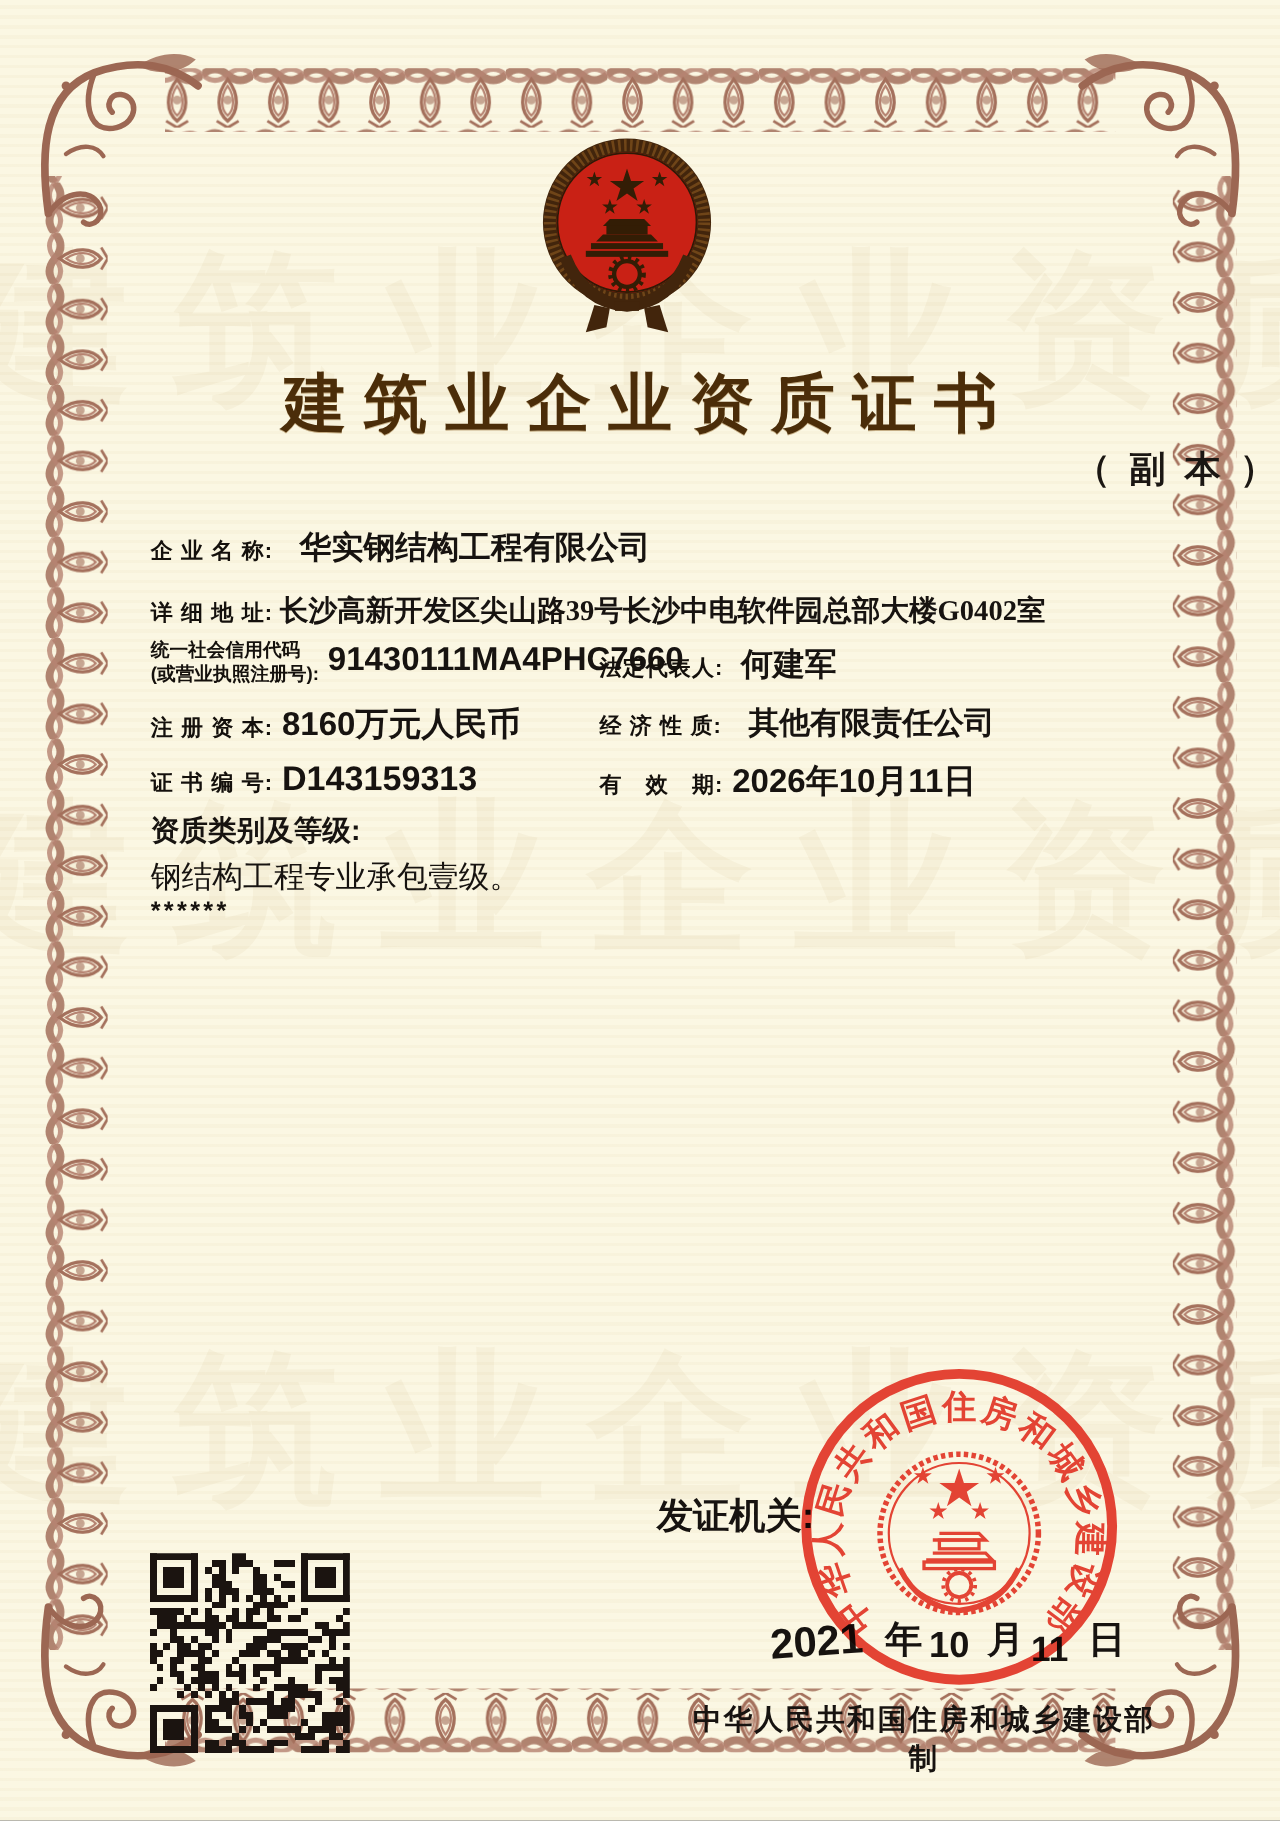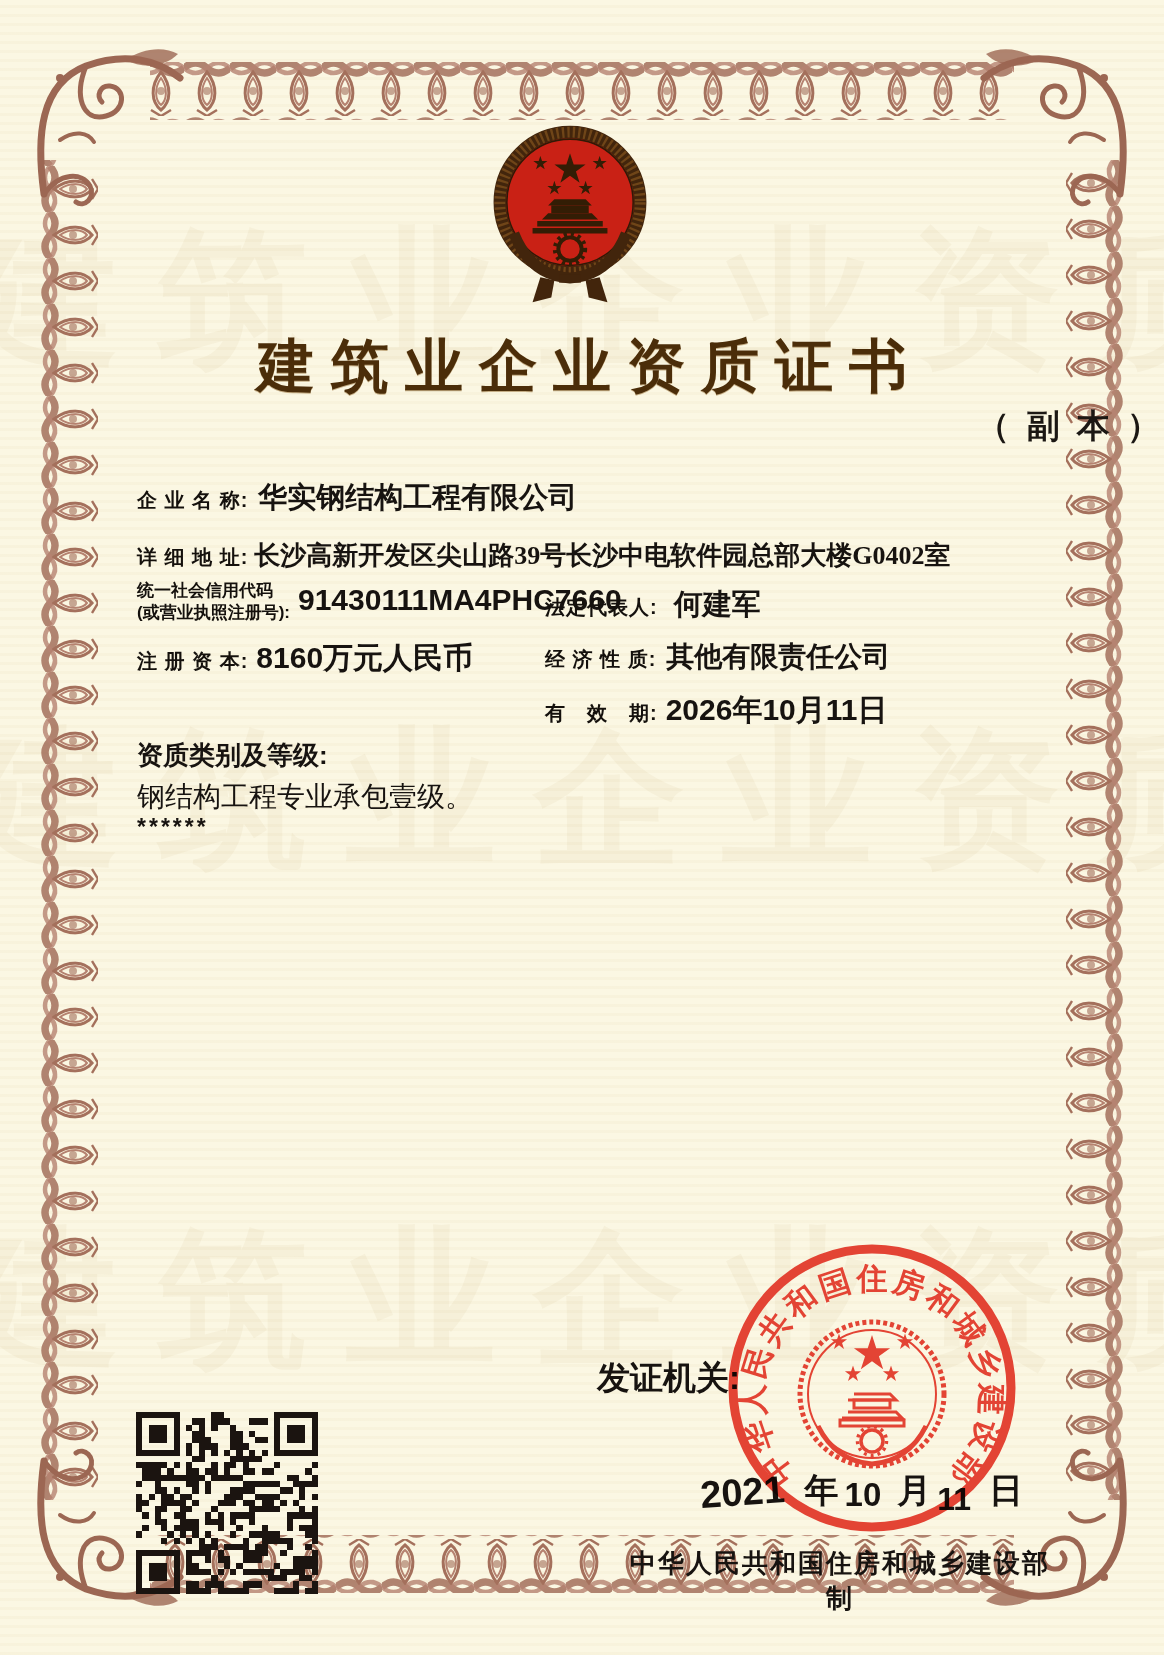--- a/index.html
+++ b/index.html
@@ -13,21 +13,21 @@
   .content{position:absolute;inset:0;z-index:3;}
   .emblem{position:absolute;left:492px;top:124px;width:156px;height:180px;}
   .title{position:absolute;top:328px;left:0;width:100%;text-align:center;text-indent:16px;
          font-size:58px;font-weight:800;letter-spacing:16px;color:#4b2d09;
          text-shadow:0 1px 0 rgba(130,85,20,.45);}
   .subtitle{position:absolute;top:404px;left:0;width:100%;text-align:right;
          font-size:33px;font-weight:800;letter-spacing:4px;color:#1b1713;}
   .row{position:absolute;display:flex;align-items:baseline;white-space:nowrap;}
   .lab{font-weight:700;font-size:20px;letter-spacing:1px;color:#14100c;}
   .lab-sm{font-weight:800;font-size:17px;line-height:1.3;color:#14100c;}
-  .val-kai{font-family:"Liberation Serif",serif;font-size:29px;font-weight:600;margin-left:10px;}
+  .val-kai{font-family:"Liberation Serif",serif;font-size:29px;font-weight:600;margin-left:24px;}
   .val-num{font-size:29px;font-weight:700;margin-left:8px;}
   .addr .val-kai{font-size:26px;margin-left:6px;text-align:center;}
   .qual-label{position:absolute;left:137px;top:738px;font-size:26px;font-weight:800;}
   .qual-line1{position:absolute;left:137px;top:778px;font-family:"Liberation Serif",serif;
               font-size:28px;font-weight:400;}
   .qual-line2{position:absolute;left:137px;top:814px;font-size:23px;font-weight:800;letter-spacing:3px;}
   .issuer{position:absolute;left:597px;top:1356px;font-size:33px;font-weight:800;z-index:4;}
   .seal{position:absolute;left:722px;top:1236px;width:300px;height:300px;z-index:5;
         mix-blend-mode:multiply;opacity:.93;}
   #seal-chars text{text-anchor:middle;font-size:31px;font-weight:700;fill:#e13526;
@@ -150,20 +150,24 @@
     <div class="row" style="left:137px;top:638px">
       <span class="lab">注 册 资 本:</span>
       <span class="val-num" style="font-size:30px">8160万元人民币</span>
     </div>
 
     <div class="row" style="left:545px;top:638px">
       <span class="lab">经 济 性 质:</span>
       <span class="val-kai" style="font-size:28px">其他有限责任公司</span>
     </div>
 
+    <div class="row" style="left:137px;top:690px">
+      <span class="lab">证 书 编 号:</span>
+      <span class="val-num" style="font-size:31px">D143159313</span>
+    </div>
 
     <div class="row" style="left:545px;top:690px">
       <span class="lab">有　效　期:</span>
       <span class="val-num" style="font-size:30px">2026年10月11日</span>
     </div>
 
     <div class="qual-label">资质类别及等级:</div>
     <div class="qual-line1">钢结构工程专业承包壹级。</div>
     <div class="qual-line2">******</div>
 

